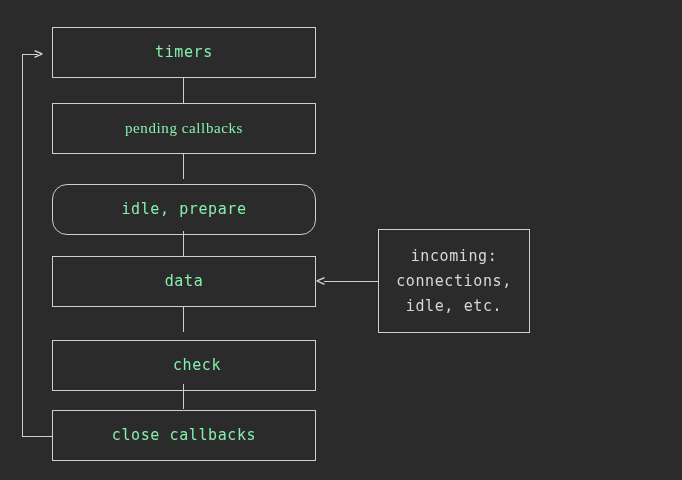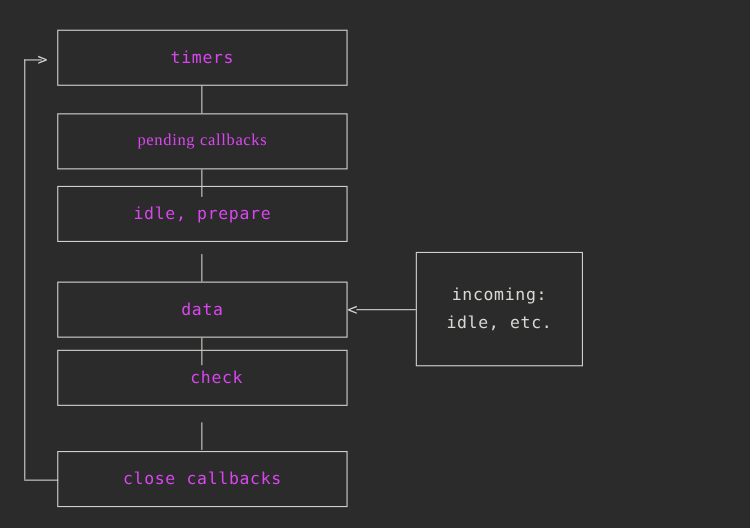--- a/index.html
+++ b/index.html
@@ -23,32 +23,32 @@
     left: 52px;
     width: 264px;
     height: 51px;
     box-sizing: border-box;
     border: 1px solid #cfcfcb;
     display: flex;
     align-items: center;
     justify-content: center;
   }
   .phase-label {
-    color: #d946ef;
+    color: #86efac;
     font-size: 15px;
     letter-spacing: 0.6px;
     white-space: pre;
     line-height: 1;
   }
 
   .box-timers           { top: 27px; }
   .box-pending          { top: 103px; font-family: Liberation Serif, serif; }
-  .box-idle             { top: 169px; }
+  .box-idle             { top: 184px; border-radius: 15px; }
   .box-poll             { top: 256px; }
-  .box-check            { top: 318px; padding-left: 26px; }
+  .box-check            { top: 340px; padding-left: 26px; }
   .box-close            { top: 410px; text-align: center; }
 
   
   .connector {
     position: absolute;
     left: 183px;
     width: 0;
     height: 25px;
     border-left: 1px solid #cfcfcb;
   }
@@ -173,19 +173,20 @@
   </div>
 
   <div class="connector conn-1"></div>
   <div class="connector conn-2"></div>
   <div class="connector conn-3"></div>
   <div class="connector conn-4"></div>
   <div class="connector conn-5"></div>
 
   <div class="incoming-box">
     <span class="incoming-line">incoming:</span>
+    <span class="incoming-line">connections,</span>
     <span class="incoming-line">idle, etc.</span>
   </div>
 
   <div class="incoming-arrow-line"></div>
   <div class="incoming-arrow-head">&lt;</div>
 
 </div>
 
 </body></html>

